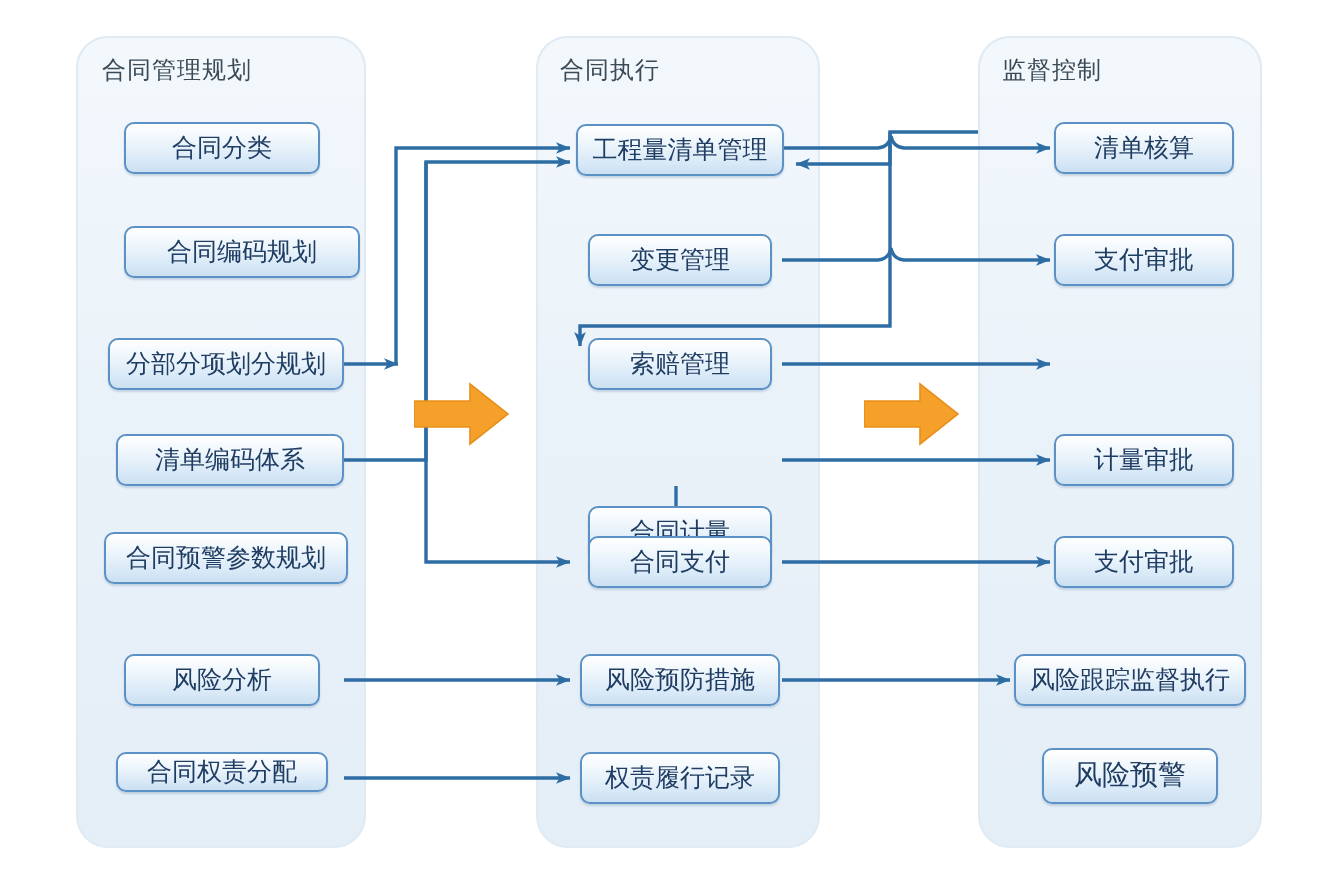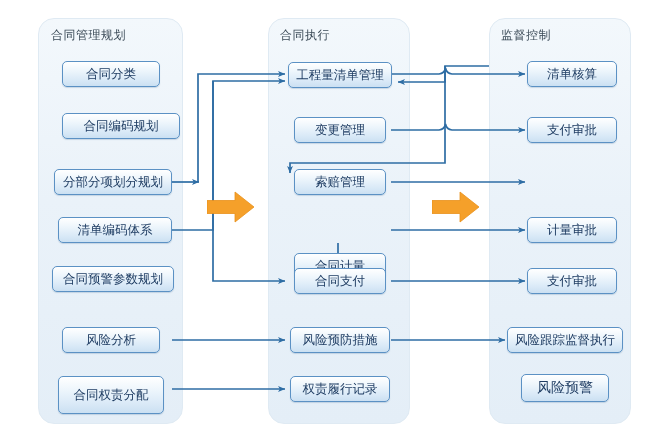--- a/index.html
+++ b/index.html
@@ -106,21 +106,21 @@
       <path d="M0,9.5 L28,9.5 L28,1 L47,16 L28,31 L28,22.5 L0,22.5 Z" fill="#f5a02a" stroke="#e8901a" stroke-width="0.8"></path>
     </svg>
   </div>
 
   <div class="node" style="left:62px;top:61px;width:98px;height:26px;">合同分类</div>
   <div class="node" style="left:62px;top:113px;width:118px;height:26px;">合同编码规划</div>
   <div class="node" style="left:54px;top:169px;width:118px;height:26px;">分部分项划分规划</div>
   <div class="node" style="left:58px;top:217px;width:114px;height:26px;">清单编码体系</div>
   <div class="node" style="left:52px;top:266px;width:122px;height:26px;">合同预警参数规划</div>
   <div class="node" style="left:62px;top:327px;width:98px;height:26px;">风险分析</div>
-  <div class="node" style="left:58px;top:376px;width:106px;height:38px;">合同权责分配</div>
+  <div class="node" style="left:58px;top:376px;width:106px;height:20px;">合同权责分配</div>
 
   <div class="node" style="left:288px;top:62px;width:104px;height:26px;">工程量清单管理</div>
   <div class="node" style="left:294px;top:117px;width:92px;height:26px;">变更管理</div>
   <div class="node" style="left:294px;top:169px;width:92px;height:26px;">索赔管理</div>
   <div class="node" style="left:294px;top:217px;width:92px;height:26px;margin-top:36px;">合同计量</div>
   <div class="node" style="left:294px;top:268px;width:92px;height:26px;">合同支付</div>
   <div class="node" style="left:290px;top:327px;width:100px;height:26px;">风险预防措施</div>
   <div class="node" style="left:290px;top:376px;width:100px;height:26px;">权责履行记录</div>
 
   <div class="node" style="left:527px;top:61px;width:90px;height:26px;">清单核算</div>

